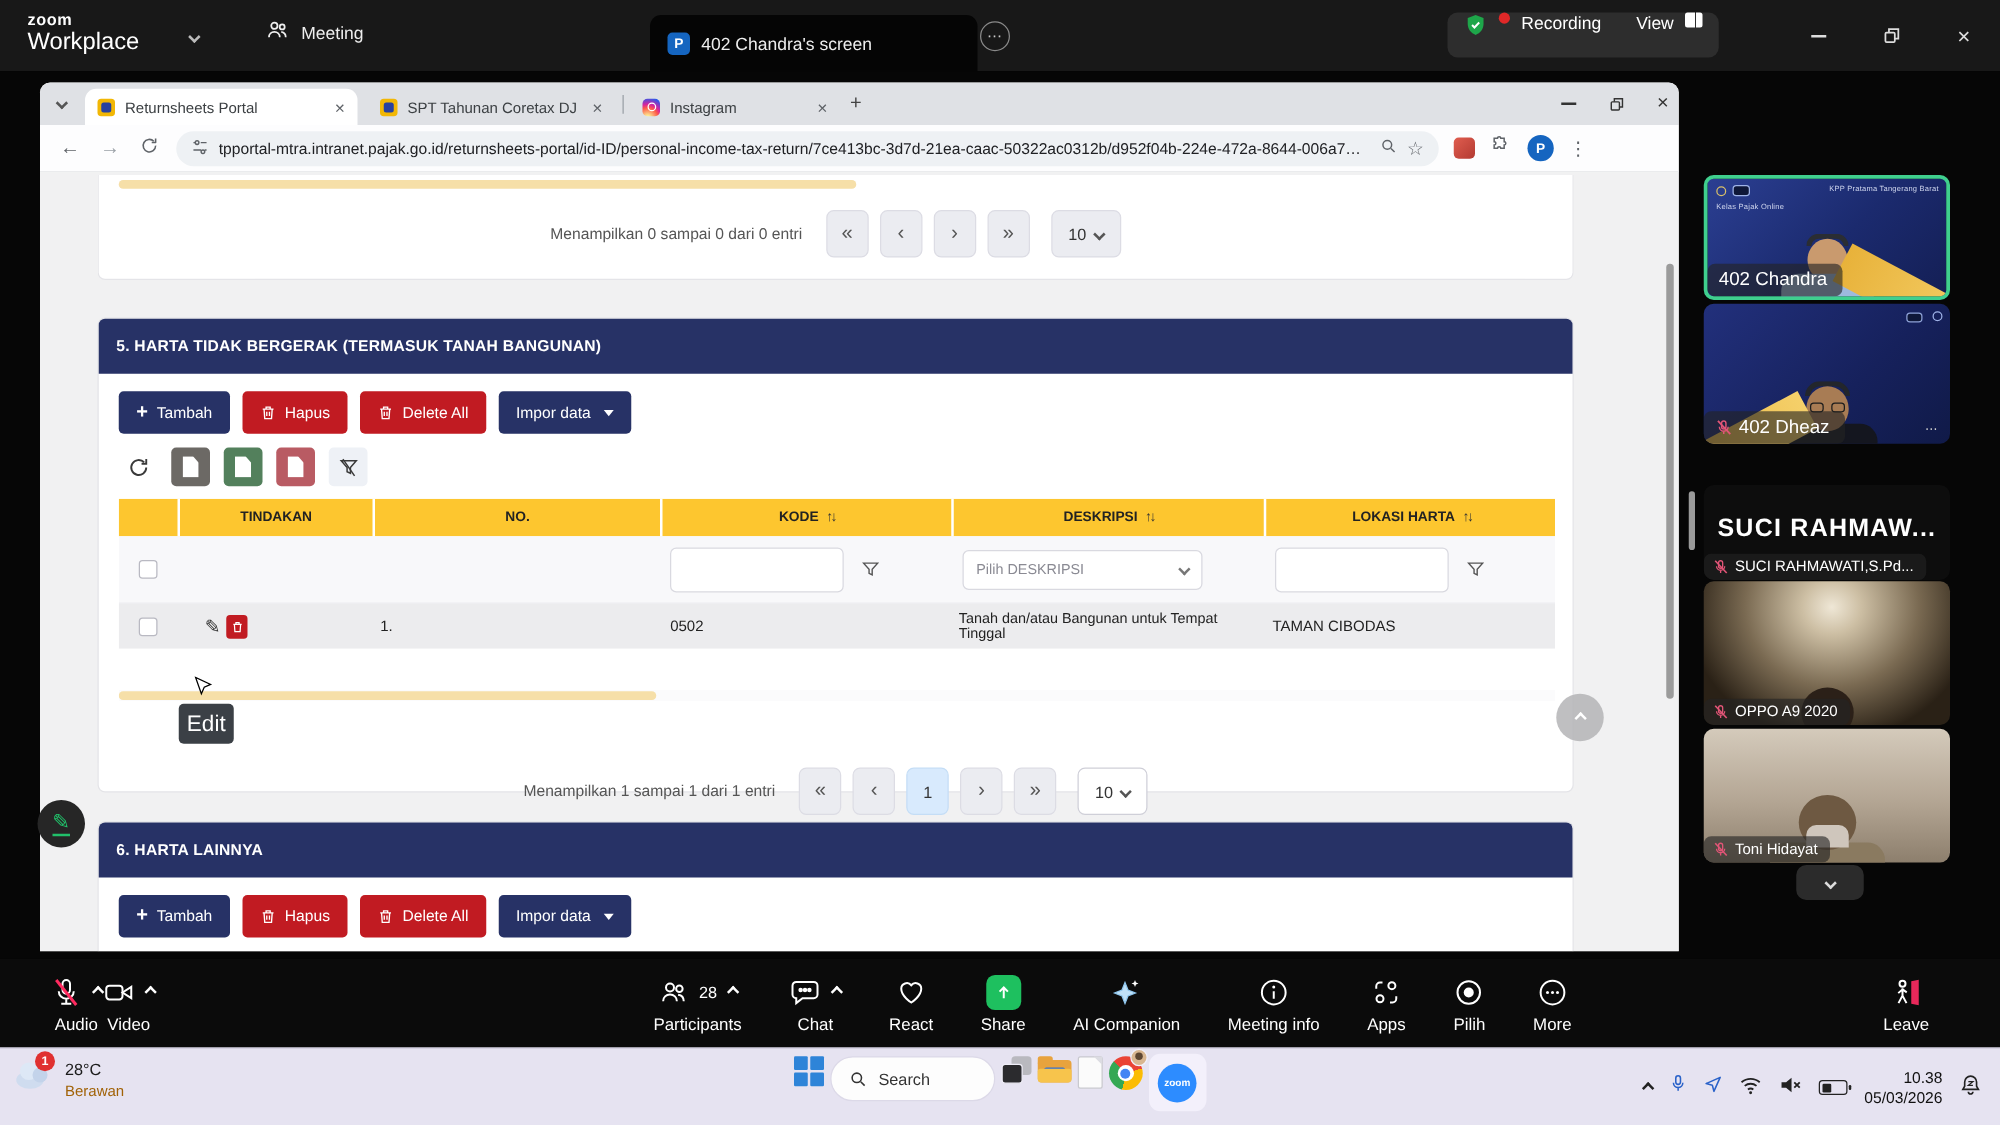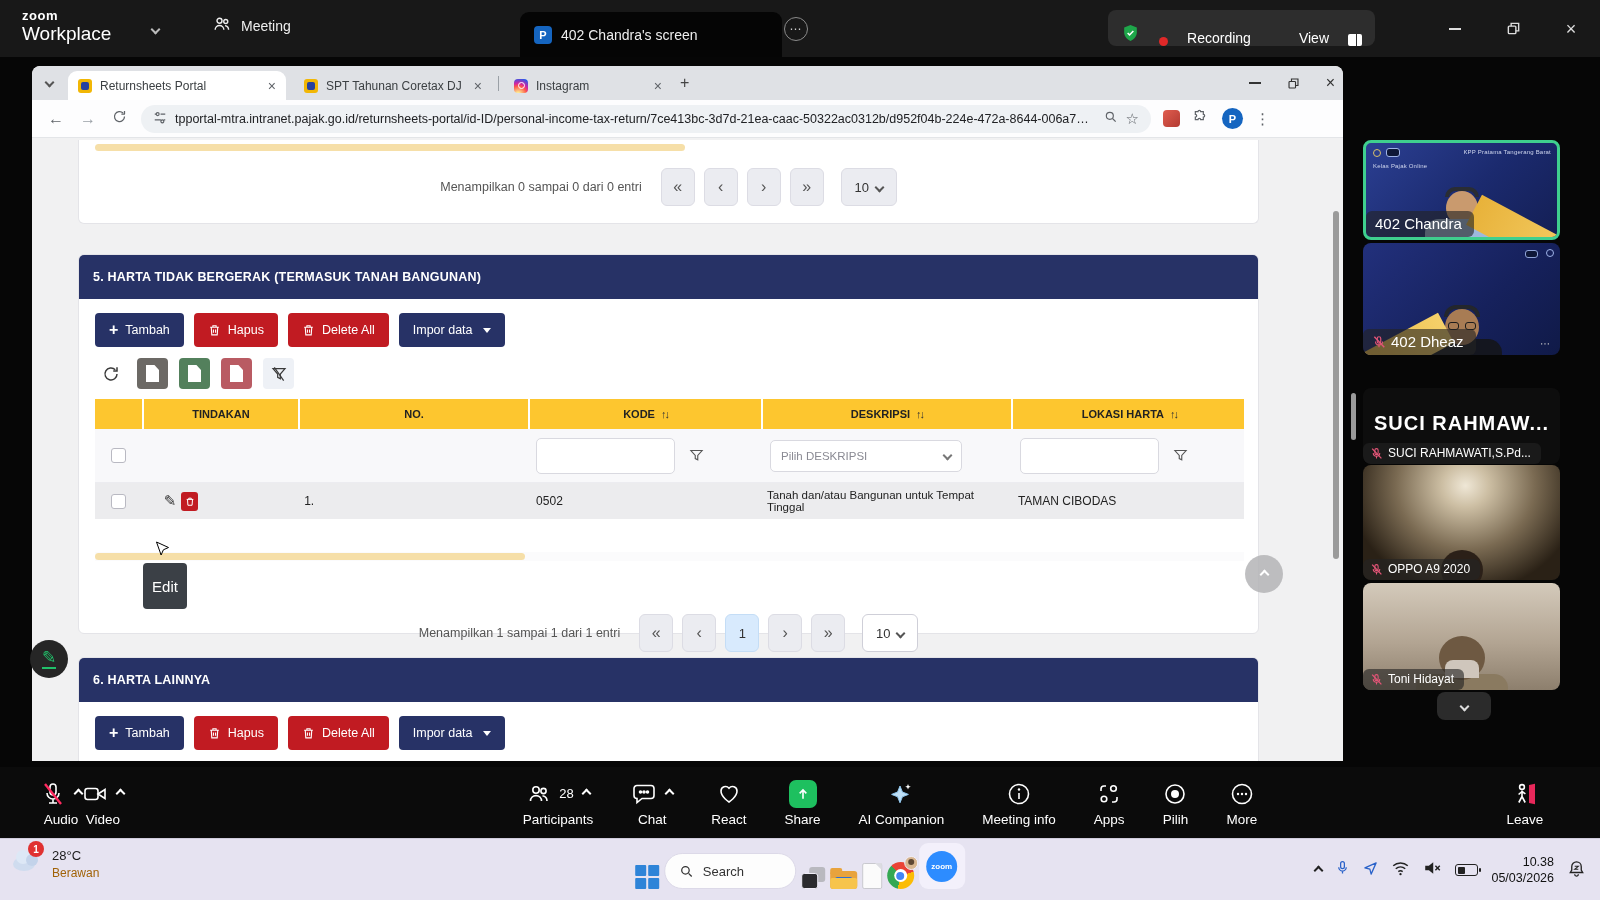--- a/index.html
+++ b/index.html
@@ -13,21 +13,21 @@
   .brand-top{font-size:13px;font-weight:bold;letter-spacing:.5px}
   .brand-bottom{font-size:19px;font-weight:normal;margin-top:2px}
   .chev{display:inline-block;width:7px;height:7px;border-right:2px solid currentColor;border-bottom:2px solid currentColor}
   .chev.down{transform:rotate(45deg)}
   .chev.up{transform:rotate(-135deg)}
   .brand-chev{position:absolute;left:152px;top:26px;color:#bbb}
   .meet-tab{position:absolute;left:212px;top:14px;display:flex;align-items:center;gap:9px;color:#eee;font-size:14px}
   .share-tab{position:absolute;left:520px;top:12px;width:262px;height:45px;background:#050505;border-radius:9px 9px 0 0;display:flex;align-items:center;gap:9px;padding:0 14px;color:#eee;font-size:14px}
   .fav-p{width:18px;height:18px;border-radius:4px;background:#1565c0;color:#fff;font-size:11px;font-weight:bold;display:flex;align-items:center;justify-content:center}
   .ellipsis-btn{position:absolute;left:784px;top:17px;width:24px;height:24px;border:1.5px solid #8a8a8a;border-radius:50%;color:#ccc;font-size:12px;display:flex;align-items:center;justify-content:center;letter-spacing:1px}
-  .rec-pill{position:absolute;right:225px;top:10px;height:36px;background:#2d2d2d;border-radius:8px;display:flex;align-items:flex-end;gap:19px;padding:0 13px;color:#fff;font-size:14px}
+  .rec-pill{position:absolute;right:225px;top:10px;height:36px;background:#2d2d2d;border-radius:8px;display:flex;align-items:flex-start;gap:9px;padding:0 13px;color:#fff;font-size:14px}
   .rec-dot{width:9px;height:9px;border-radius:50%;background:#e02828}
   .view-grid{display:inline-block;width:14px;height:12px;background:linear-gradient(90deg,#fff 0 55%,transparent 55% 62%,#fff 62% 100%);border-radius:2px}
   .winbtns{position:absolute;right:0;top:0;height:57px;display:flex;align-items:center}
   .winbtn{width:58px;height:57px;display:flex;align-items:center;justify-content:center;color:#ddd}
   .minline{width:12px;height:0;border-bottom:2px solid #ddd}
   .xglyph{font-size:18px;line-height:1}
 
   
   .main{position:absolute;left:0;top:57px;width:1600px;height:710px;background:#060606}
 
@@ -103,21 +103,21 @@
   .funnel{margin-left:14px}
   .fselect{width:192px;height:32px;background:#fff;border:1px solid #d9d9e0;border-radius:5px;display:flex;align-items:center;justify-content:space-between;padding:0 10px;font-size:11.5px;color:#8a8a93}
   .cbox{width:15px;height:15px;border:1.5px solid #b9b9c2;border-radius:3px;background:#fff}
   .tdata{height:36px;background:#ececee;align-items:center;font-size:12px;color:#222}
   .tdata>div{display:flex;align-items:center;height:100%}
   .tempty{height:33px;background:#fff}
   .editpen{font-size:15px;color:#333;transform:rotate(0deg)}
   .trashsm{width:17px;height:19px;background:#c11b22;border-radius:3px;display:flex;align-items:center;justify-content:center;margin-left:5px}
   .tbl-hscroll{position:relative;height:9px;background:#fbfbfc}
   .tbl-hscroll .hbar{left:0;top:1px;width:430px}
-  .tooltip{position:absolute;left:64px;top:264px;width:44px;height:46px;background:#3b4046;border-radius:4px;color:#fff;font-size:15px;display:flex;align-items:center;justify-content:center;z-index:5}
+  .tooltip{position:absolute;left:64px;top:264px;width:44px;height:32px;background:#3b4046;border-radius:4px;color:#fff;font-size:18px;display:flex;align-items:center;justify-content:center;z-index:5}
   .cursor{position:absolute;left:76px;top:242px;z-index:6}
   .card2 .pagerrow{top:315px}
 
   
   .vscroll{position:absolute;right:3px;top:140px;width:8px;height:480px;background:#f1f1f2;border-radius:4px}
   .vthumb{position:absolute;left:1px;top:5px;width:6px;height:348px;background:#9b9b9b;border-radius:3px}
   .float-top{position:absolute;left:1245px;top:498px;width:38px;height:38px;border-radius:50%;background:rgba(180,180,182,.85);display:flex;align-items:center;justify-content:center;color:#fff;z-index:8}
   .float-annot{position:absolute;left:30px;top:583px;width:38px;height:38px;border-radius:50%;background:#262626;display:flex;align-items:center;justify-content:center;z-index:8}
   .annot-pen{color:#21c06a;font-size:17px;border-bottom:2px solid #21c06a;padding-bottom:1px;line-height:1}
 
@@ -154,21 +154,21 @@
   .ztr{width:150px;display:flex;justify-content:center}
   .sharebox{width:28px;height:28px;background:#1ec05f;border-radius:7px;display:flex;align-items:center;justify-content:center}
   .pcount{font-size:13px;color:#fff}
 
   
   .taskbar{position:absolute;left:0;top:838px;width:1600px;height:62px;background:#e6e3f1;border-top:1px solid #cfccdd}
   .tb-weather{position:absolute;left:10px;top:7px;display:flex;align-items:flex-start;gap:8px}
   .badge{position:absolute;left:18px;top:-5px;width:16px;height:16px;border-radius:50%;background:#e03131;color:#fff;font-size:10px;font-weight:bold;display:flex;align-items:center;justify-content:center;z-index:2}
   .wtemp{font-size:13px;color:#1c1c1c;margin-top:2px}
   .wdesc{font-size:12px;color:#a16207;margin-top:3px}
-  .tb-center{position:absolute;left:50%;top:6px;transform:translateX(-50%);display:flex;align-items:flex-end;gap:5px}
+  .tb-center{position:absolute;left:50%;top:6px;transform:translateX(-50%);display:flex;align-items:flex-start;gap:5px}
   .winlogo{display:grid;grid-template-columns:11px 11px;grid-template-rows:11px 11px;gap:1.6px}
   .winlogo i{background:#2e84d8;border-radius:1px}
   .searchpill{height:36px;width:132px;background:#fdfdfd;border:1px solid #dcd9e8;border-radius:18px;display:flex;align-items:center;gap:9px;padding:0 14px;font-size:13px;color:#333}
   .tvico{width:24px;height:22px;position:relative}
   .tvico .b1{position:absolute;right:0;top:0;width:16px;height:15px;background:#b9b9bf;border-radius:3px}
   .tvico .b2{position:absolute;left:0;bottom:0;width:17px;height:16px;background:#2b2b2e;border-radius:3px;border:1.5px solid #f0eef8}
   .folder{width:27px;height:21px;position:relative}
   .folder .back{position:absolute;inset:0;top:3px;background:#e8a33d;border-radius:3px}
   .folder .tab{position:absolute;left:0;top:0;width:12px;height:6px;background:#e8a33d;border-radius:2px 2px 0 0}
   .folder .strip{position:absolute;left:5px;top:9px;width:17px;height:6px;background:#2f6fd3;border-radius:2px}

